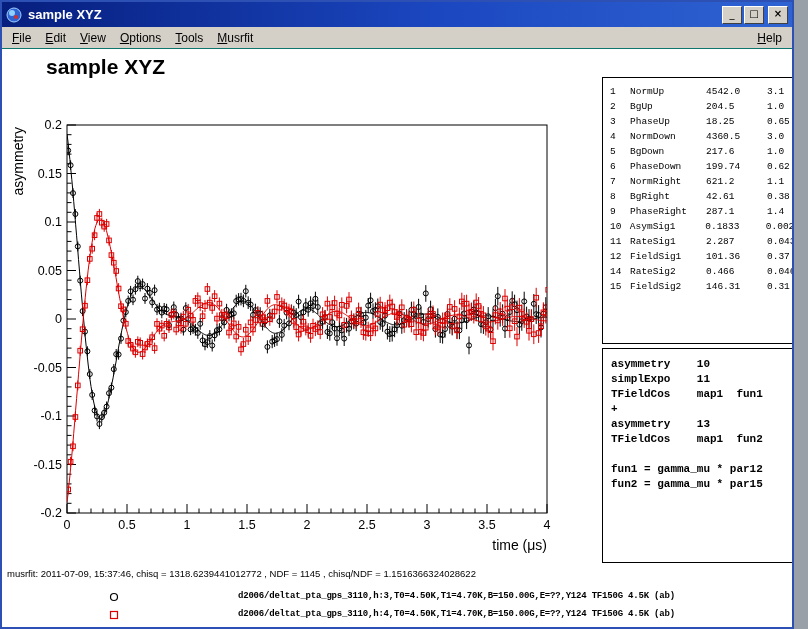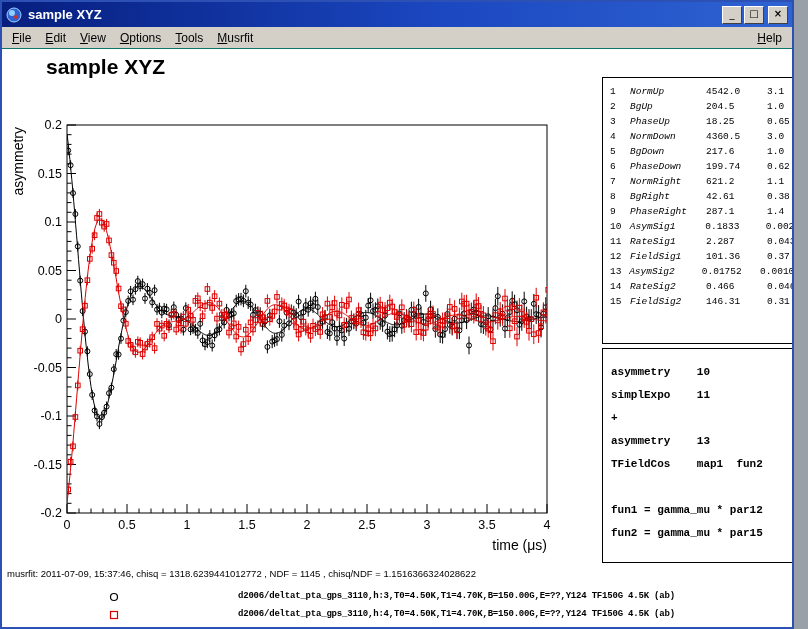--- a/index.html
+++ b/index.html
@@ -26,25 +26,25 @@
   
   .client{position:absolute;left:0;top:47px;right:0;bottom:0;background:#ffffff;}
   .canvas-title{position:absolute;left:44px;top:6px;font-size:21px;font-weight:bold;color:#000;}
   #plot{position:absolute;left:6px;top:58px;width:548px;height:452px;}
   
   .side-box{position:absolute;background:#fff;border:1px solid #000;box-sizing:border-box;}
   #param-box{left:600px;top:28px;width:199px;height:267px;padding:6px 0 0 7px;}
   .param-row{display:flex;font-family:"Liberation Mono","DejaVu Sans Mono",monospace;
              font-size:9.5px;line-height:15px;white-space:pre;color:#000;}
   .param-no{width:20px;}
-  .param-name{width:76px;font-style:italic;}
+  .param-name{width:76px;}
   .param-val{width:61px;}
   #theory-box{left:600px;top:299px;width:199px;height:215px;padding:8px 0 0 8px;}
   .theory-line{font-family:"Liberation Mono","DejaVu Sans Mono",monospace;font-size:11px;
-               font-weight:bold;line-height:15px;min-height:15px;white-space:pre;color:#000;margin-top:8px;}
+               font-weight:bold;line-height:15px;min-height:15px;white-space:pre;color:#000;}
   
   #stats-line{position:absolute;left:5px;top:519px;font-family:Liberation Sans, sans-serif;
               font-size:9.5px;color:#000;white-space:nowrap;}
   .legend-row{position:absolute;left:8px;width:100%;height:17px;padding-left:36px;}
   .legend-marker{position:absolute;left:98px;top:2px;}
   .legend-label{position:absolute;left:228px;top:2px;
                 font-family:"Liberation Mono","DejaVu Sans Mono",monospace;
                 font-size:9px;font-weight:bold;letter-spacing:-0.2px;color:#000;white-space:nowrap;}
 </style>
 </head>
@@ -1009,27 +1009,27 @@
         <div class="param-row"><span class="param-no">3</span><span class="param-name">PhaseUp</span><span class="param-val">18.25</span><span class="param-err">0.65</span></div>
         <div class="param-row"><span class="param-no">4</span><span class="param-name">NormDown</span><span class="param-val">4360.5</span><span class="param-err">3.0</span></div>
         <div class="param-row"><span class="param-no">5</span><span class="param-name">BgDown</span><span class="param-val">217.6</span><span class="param-err">1.0</span></div>
         <div class="param-row"><span class="param-no">6</span><span class="param-name">PhaseDown</span><span class="param-val">199.74</span><span class="param-err">0.62</span></div>
         <div class="param-row"><span class="param-no">7</span><span class="param-name">NormRight</span><span class="param-val">621.2</span><span class="param-err">1.1</span></div>
         <div class="param-row"><span class="param-no">8</span><span class="param-name">BgRight</span><span class="param-val">42.61</span><span class="param-err">0.38</span></div>
         <div class="param-row"><span class="param-no">9</span><span class="param-name">PhaseRight</span><span class="param-val">287.1</span><span class="param-err">1.4</span></div>
         <div class="param-row"><span class="param-no">10</span><span class="param-name">AsymSig1</span><span class="param-val">0.1833</span><span class="param-err">0.0027</span></div>
         <div class="param-row"><span class="param-no">11</span><span class="param-name">RateSig1</span><span class="param-val">2.287</span><span class="param-err">0.043</span></div>
         <div class="param-row"><span class="param-no">12</span><span class="param-name">FieldSig1</span><span class="param-val">101.36</span><span class="param-err">0.37</span></div>
-        <div class="param-row"><span class="param-no">13</span><span class="param-name">AsymSig2</span><span class="param-val">0.01752</span><span class="param-err">0.00101</span></div>
         <div class="param-row"><span class="param-no">14</span><span class="param-name">RateSig2</span><span class="param-val">0.466</span><span class="param-err">0.046</span></div>
         <div class="param-row"><span class="param-no">15</span><span class="param-name">FieldSig2</span><span class="param-val">146.31</span><span class="param-err">0.31</span></div>
       </div>
     <div class="side-box" id="theory-box">
         <div class="theory-line">asymmetry    10</div>
         <div class="theory-line">simplExpo    11</div>
+        <div class="theory-line">TFieldCos    map1  fun1</div>
         <div class="theory-line">+</div>
         <div class="theory-line">asymmetry    13</div>
         <div class="theory-line">TFieldCos    map1  fun2</div>
         <div class="theory-line"></div>
         <div class="theory-line">fun1 = gamma_mu * par12</div>
         <div class="theory-line">fun2 = gamma_mu * par15</div>
       </div>
 
     <div id="stats-line">musrfit: 2011-07-09, 15:37:46, chisq = 1318.6239441012772 , NDF = 1145 , chisq/NDF = 1.1516366324028622</div>
     <div id="legend">

